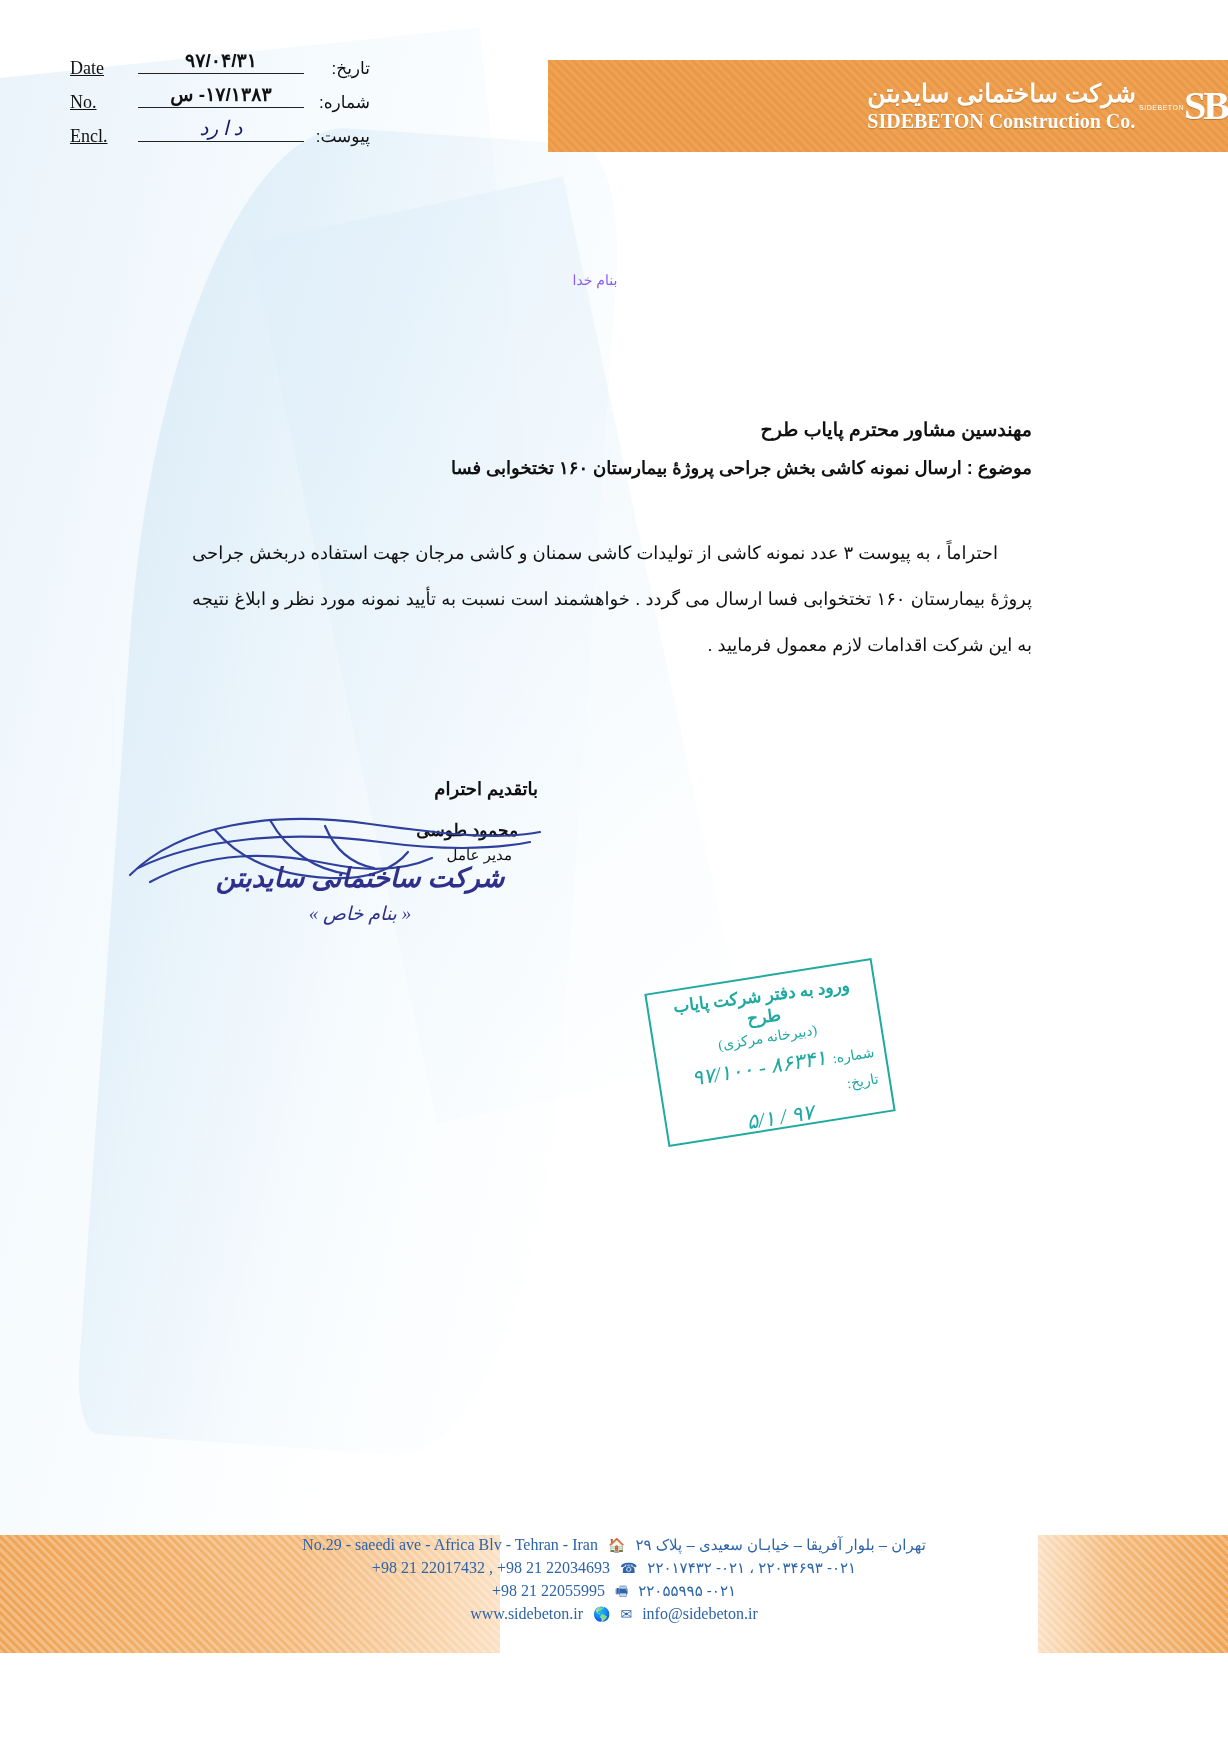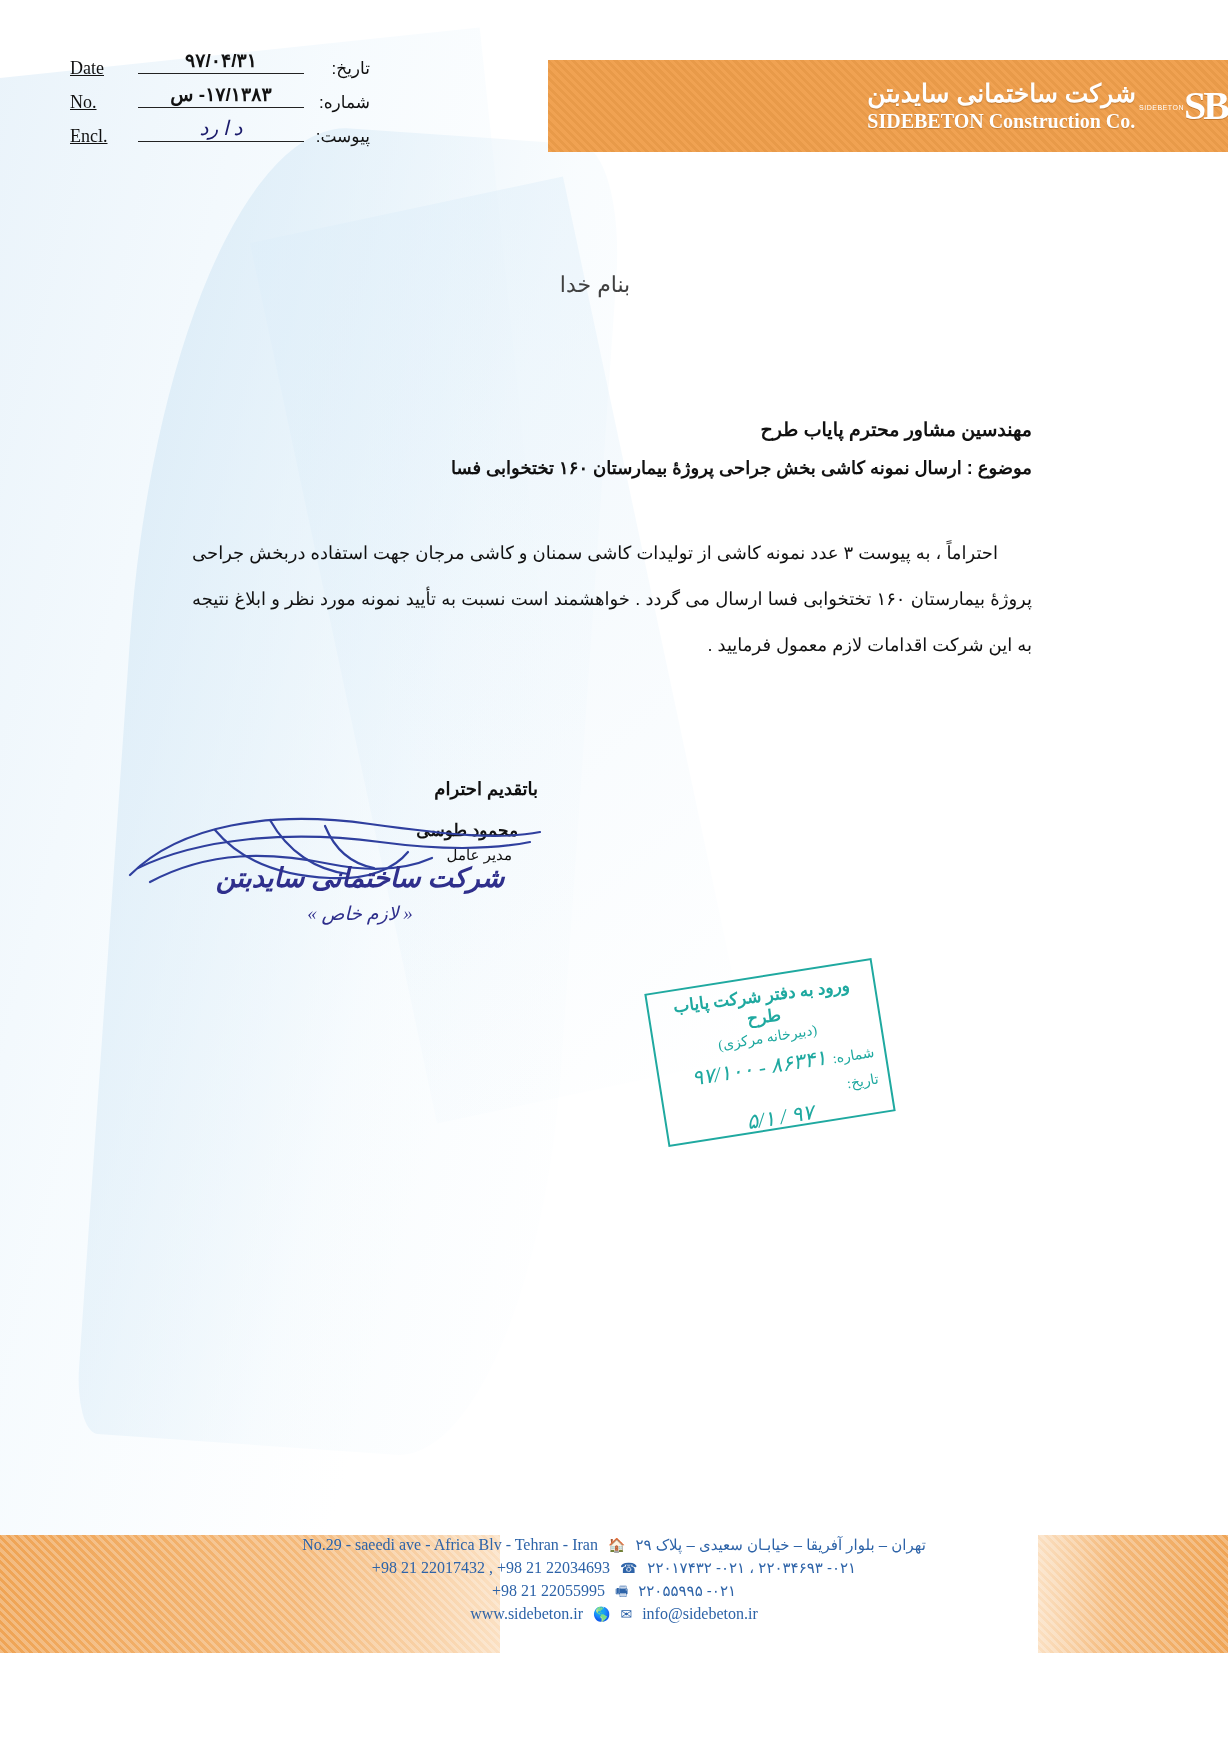--- a/index.html
+++ b/index.html
@@ -176,22 +176,22 @@
     direction: rtl;
   }
 
   
   .bismillah {
     position: absolute;
     right: 0;
     top: 272px;
     width: 1196px;
     text-align: center;
-    font-size: 22px;
-    color: #404040;
+    font-size: 14px;
+    color: #8b5cf6;
     padding-right: 70px;
     box-sizing: border-box;
   }
   .body {
     position: absolute;
     right: 196px;
     top: 418px;
     width: 840px;
     text-align: right;
     color: #111;
@@ -450,21 +450,21 @@
         <path d="M30 92 C 90 60, 150 62, 210 74 C 250 82, 285 80, 312 68"></path>
         <path d="M95 40 C 120 70, 160 86, 210 88 C 250 90, 275 78, 288 62"></path>
         <path d="M150 30 C 168 62, 196 80, 228 84"></path>
         <path d="M205 36 C 215 60, 232 74, 254 78"></path>
       </g>
     </svg>
   </div>
 
   <div class="sig-stamp-text">
     <div class="l1">شرکت ساختمانی سایدبتن</div>
-    <div class="l2">« لازم خاص »</div>
+    <div class="l2">« بنام خاص »</div>
   </div>
 
   <div class="recv-stamp">
     <div class="rs-title">ورود به دفتر شرکت پایاب طرح</div>
     <div class="rs-sub">(دبیرخانه مرکزی)</div>
     <div class="rs-row">
       <span class="rs-label">شماره:</span>
       <span class="rs-val">۸۶۳۴۱ - ۹۷/۱۰۰</span>
     </div>
     <div class="rs-row">

